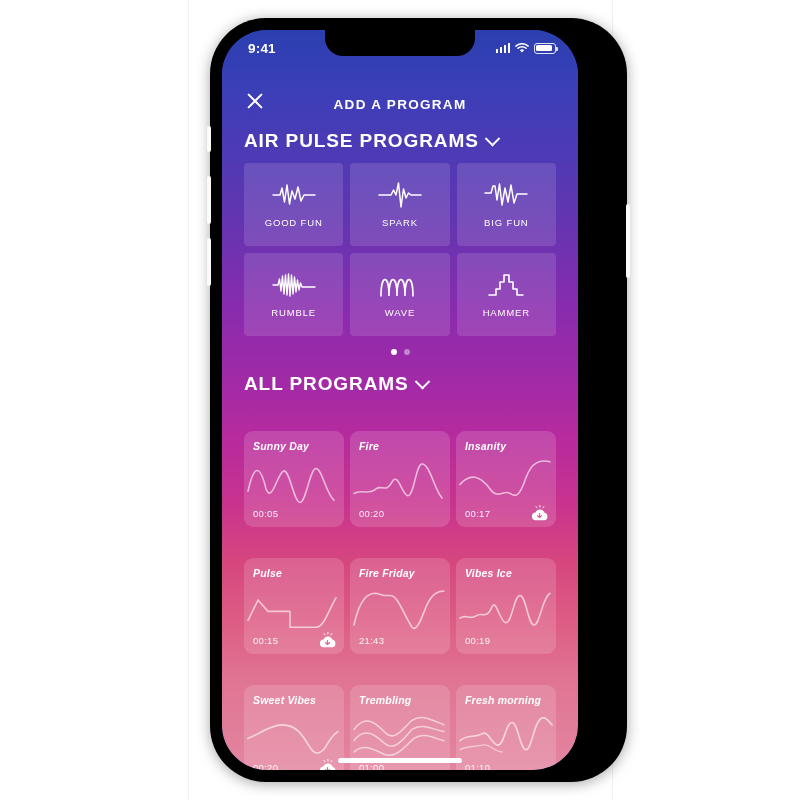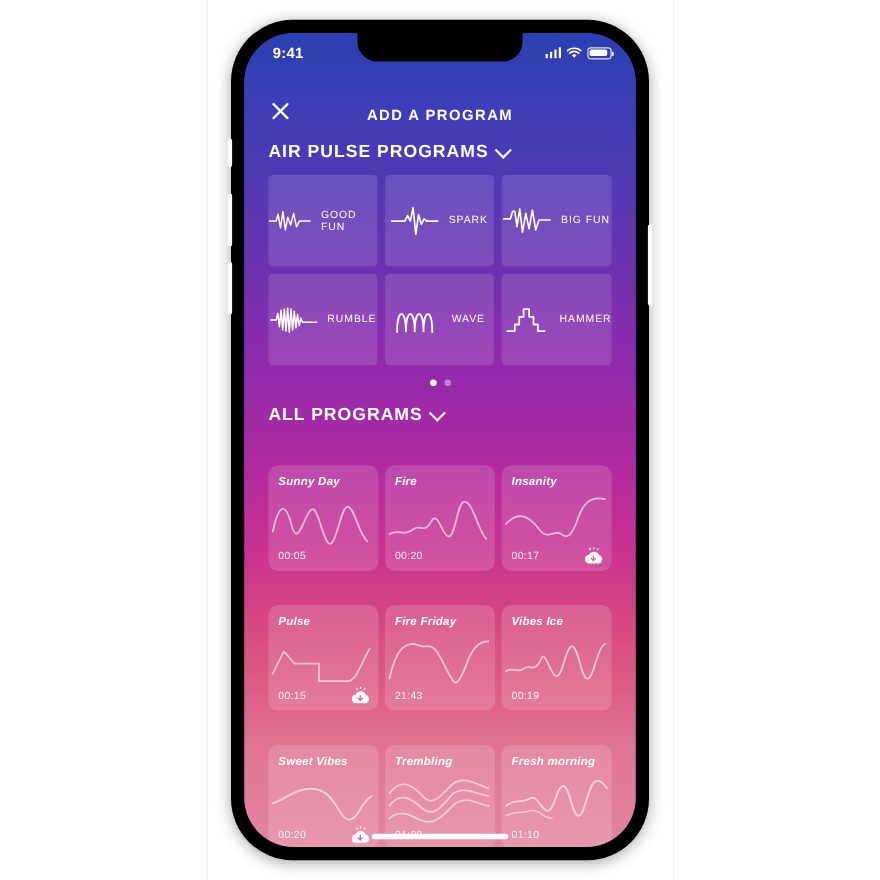--- a/index.html
+++ b/index.html
@@ -11,20 +11,21 @@
   .canvas{position:absolute;inset:0;background:#ffffff;}
   .panel-edge{position:absolute;top:0;bottom:0;width:1px;background:#f0f0f0;}
   .panel-edge.left{left:188px;}
   .panel-edge.right{left:612px;}
 
   
   .phone{
     position:absolute;left:210px;top:18px;width:380px;height:764px;
     background:#000;border-radius:56px;
     box-shadow:0 2px 14px rgba(0,0,0,.35);
+    padding-left:37px;
   }
   .phone-inner{
     position:absolute;left:12px;top:12px;width:356px;height:740px;
     border-radius:45px;overflow:hidden;background:#2b3fb0;
   }
   .side-btn{position:absolute;background:#fbfbfb;border-radius:2px;}
   .btn-silent{left:-3px;top:108px;width:4px;height:26px;}
   .btn-volup{left:-3px;top:158px;width:4px;height:48px;}
   .btn-voldn{left:-3px;top:220px;width:4px;height:48px;}
   .btn-power{right:-3px;top:186px;width:4px;height:74px;}
@@ -92,33 +93,33 @@
     pointer-events:none;
   }
 
   
   .body{flex:1;overflow:hidden;position:relative;}
 
   .section-head{
     display:flex;align-items:center;gap:8px;color:#fff;
     padding:18px 22px 11px 22px;cursor:pointer;
   }
-  .section-head .lbl{font-size:16px;font-weight:bold;letter-spacing:.9px;}
+  .section-head .lbl{font-size:19px;font-weight:bold;letter-spacing:.9px;}
   .chev{width:9px;height:9px;border-right:2px solid #fff;border-bottom:2px solid #fff;
     transform:rotate(45deg) translate(-2px,-2px);opacity:.95;}
 
   
   .tiles{
     display:grid;grid-template-columns:repeat(3,1fr);gap:7px;
     padding:0 22px;
   }
   .tile{
     height:83px;border-radius:4px;
     background:rgba(255,255,255,.13);
-    display:flex;flex-direction:row;align-items:center;justify-content:center;
+    display:flex;flex-direction:column;align-items:center;justify-content:center;
     gap:9px;cursor:pointer;
   }
   .tile svg{display:block;}
   .tile .tname{
     color:#fff;font-size:9.5px;font-weight:500;letter-spacing:.85px;
   }
 
   .dots{display:flex;justify-content:center;gap:7px;padding:13px 0 0 0;}
   .dot{width:6px;height:6px;border-radius:50%;background:rgba(255,255,255,.42);cursor:pointer;}
   .dot.on{background:#fff;}

